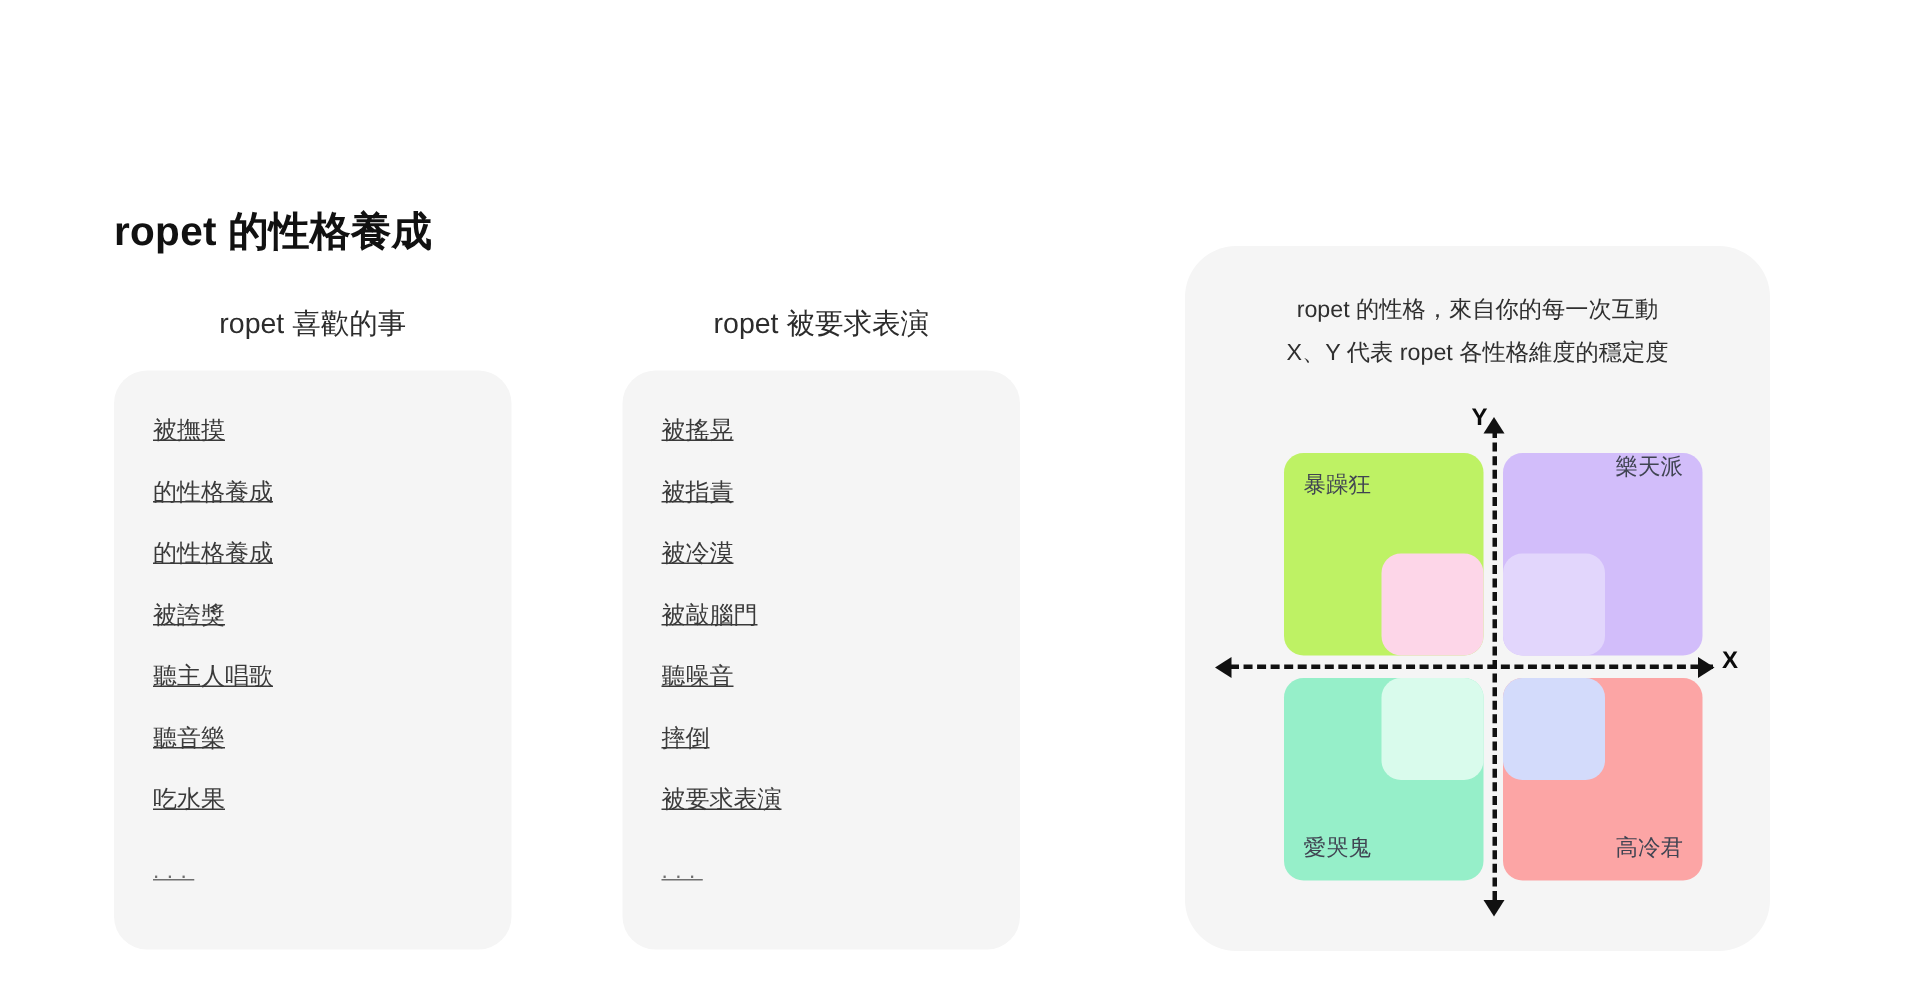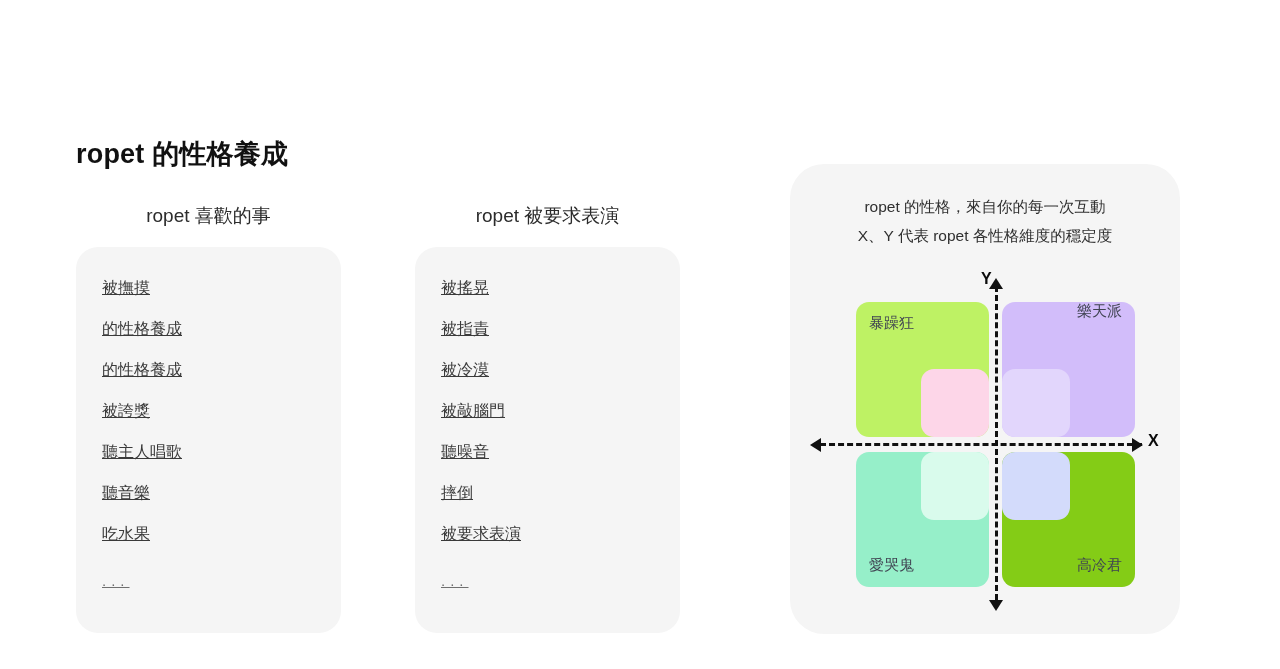--- a/index.html
+++ b/index.html
@@ -197,21 +197,21 @@
       <div class="quad quad-tr" style="background: rgb(210, 189, 250);">
         <div class="inner" style="background: rgb(226, 214, 252);"></div>
         <div class="quad-label">樂天派</div>
       </div>
 
       <div class="quad quad-bl" style="background: rgb(150, 239, 201);">
         <div class="inner" style="background: rgb(217, 251, 236);"></div>
         <div class="quad-label">愛哭鬼</div>
       </div>
 
-      <div class="quad quad-br" style="background: #84cc16;">
+      <div class="quad quad-br" style="background: #fca5a5;">
         <div class="inner" style="background: rgb(211, 219, 251);"></div>
         <div class="quad-label">高冷君</div>
       </div>
 
     </div>
   </div>
 
 </div>
 
 </body></html>

